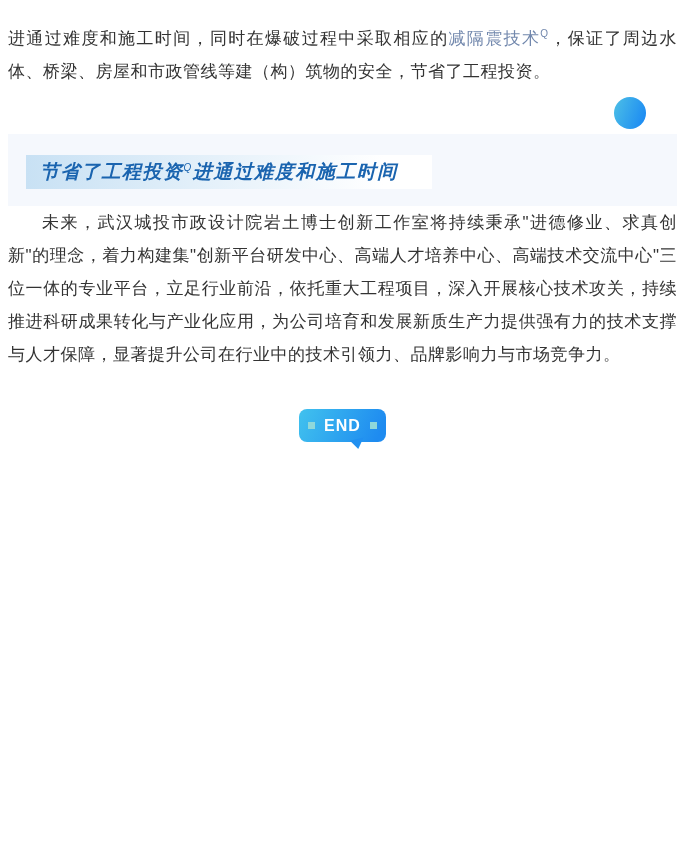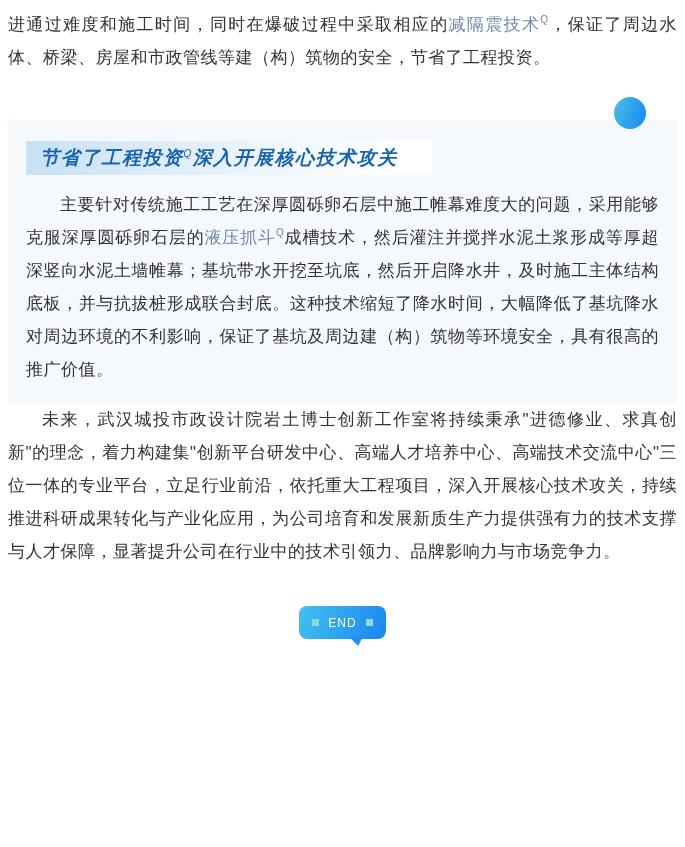--- a/index.html
+++ b/index.html
@@ -6,21 +6,21 @@
   body {
     width: 685px;
     height: 847px;
     background: #ffffff;
     overflow: hidden;
     position: relative;
     font-family: "Liberation Sans", "DejaVu Sans", sans-serif;
     color: #333333;
   }
   .content {
-    padding: 8px 8px 0 8px;
+    padding: 22px 8px 0 8px;
   }
   p.body-text {
     font-size: 17px;
     line-height: 33px;
     text-align: justify;
     margin: 0;
     letter-spacing: 0.5px;
   }
   .indent { text-indent: 2em; }
   a.kw {
@@ -80,22 +80,22 @@
     margin: 38px auto 0 auto;
     border-radius: 8px;
     background: linear-gradient(115deg, #41c2ee 0%, #1e8bf0 90%);
     display: flex;
     align-items: center;
     justify-content: center;
     gap: 9px;
   }
   .end-label {
     color: #ffffff;
-    font-weight: normal;
-    font-size: 12px;
+    font-weight: bold;
+    font-size: 16px;
     letter-spacing: 1px;
   }
   .end-sq {
     width: 7px;
     height: 7px;
     background: #8fd8da;
   }
   .end-tail {
     position: absolute;
     bottom: -7px;
@@ -111,23 +111,22 @@
 </head>
 <body>
 
 <span class="circle"></span>
 
 <div class="content">
 
   <p class="body-text"><span>进通过难度和施工时间，同时在爆破过程中采取相应的</span><a class="kw"><span>减隔震技术</span><sup class="q">Q</sup></a><span>，保证了周边水体、桥梁、房屋和市政管线等建（构）筑物的安全，节省了工程投资。</span></p>
 
   <section class="card">
-    <h2 class="card-title"><a class="title-link"><span>节省了工程投资</span><sup class="q">Q</sup></a><span>深入开展核心技术攻关</span></h2>
+    <h2 class="card-title"><a class="title-link"><span>节省了工程投资</span><sup class="q">Q</sup></a><span>进通过难度和施工时间</span></h2>
 
-    <p class="body-text indent"><span>主要针对传统施工工艺在深厚圆砾卵石层中施工帷幕难度大的问题，采用能够克服深厚圆砾卵石层的</span><a class="kw"><span>液压抓斗</span><sup class="q">Q</sup></a><span>成槽技术，然后灌注并搅拌水泥土浆形成等厚超深竖向水泥土墙帷幕；基坑带水开挖至坑底，然后开启降水井，及时施工主体结构底板，并与抗拔桩形成联合封底。这种技术缩短了降水时间，大幅降低了基坑降水对周边环境的不利影响，保证了基坑及周边建（构）筑物等环境安全，具有很高的推广价值。</span></p>
   </section>
 
 
   <p class="body-text indent para-gap2">未来，武汉城投市政设计院岩土博士创新工作室将持续秉承"进德修业、求真创新"的理念，着力构建集"创新平台研发中心、高端人才培养中心、高端技术交流中心"三位一体的专业平台，立足行业前沿，依托重大工程项目，深入开展核心技术攻关，持续推进科研成果转化与产业化应用，为公司培育和发展新质生产力提供强有力的技术支撑与人才保障，显著提升公司在行业中的技术引领力、品牌影响力与市场竞争力。</p>
 
   <div class="end-badge">
     <span class="end-sq"></span>
     <span class="end-label">END</span>
     <span class="end-sq"></span>
     <span class="end-tail"></span>

